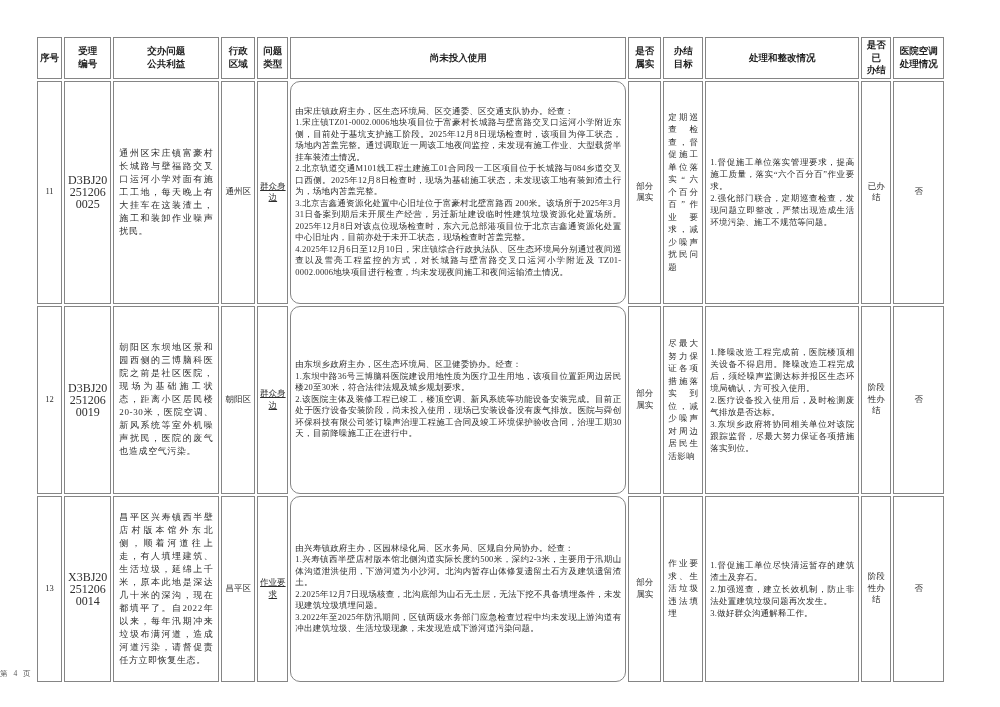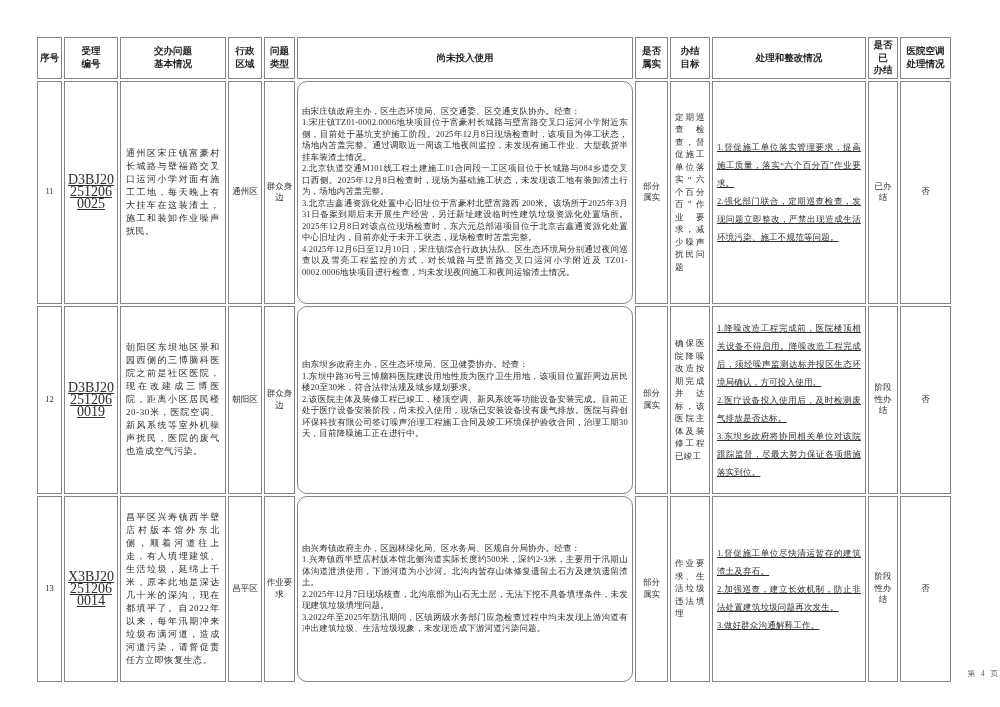--- a/index.html
+++ b/index.html
@@ -33,33 +33,33 @@
   }
   td { font-size: 8.5px; line-height: 11.5px; padding: 1px 3px; }
 
   tr.r11 { height: 223px; }
   tr.r12 { height: 188px; }
   tr.r13 { height: 183px; }
 
   
   td.c-no, td.c-id, td.c-district, td.c-type,
   td.c-verified, td.c-done, td.c-punished { text-align: center; }
-  td.c-id { font-size: 14px; line-height: 12px; letter-spacing: 0; text-decoration: underline; }
+  td.c-id { font-size: 12px; line-height: 12px; letter-spacing: 0; }
   td.c-problem {
     text-align: justify; font-size: 9px; line-height: 13px;
     letter-spacing: 0.6px; padding: 14px 5px;
   }
-  td.c-type { padding: 1px 1px; }
+  td.c-type { padding: 1px 1px; text-decoration: underline; }
   td.c-invest { text-align: justify; padding: 0 4px; letter-spacing: 0.2px; border-radius: 10px; }
   td.c-goal { text-align: justify; padding: 18px 4px; letter-spacing: 0.4px; line-height: 12.5px; }
-  td.c-handle { text-align: justify; padding: 8px 4px; letter-spacing: 0.2px; line-height: 18px; text-decoration: underline; }
+  td.c-handle { text-align: justify; padding: 8px 4px; letter-spacing: 0.2px; line-height: 12px; }
 
   .footer {
     position: absolute; left: 0; right: 0; top: 669px;
-    text-align: right; font-size: 7.5px; color: #555; letter-spacing: 2px;
+    text-align: left; font-size: 7.5px; color: #555; letter-spacing: 2px;
   }
 </style>
 </head>
 <body>
 
 <div class="page">
 
   <table class="cases">
     <colgroup>
       <col style="width:25px">
@@ -73,21 +73,21 @@
         <col style="width:154px">
       <col style="width:30px">
         <col style="width:51px">
     </colgroup>
     <thead>
       <tr>
         <th>序号</th>
         <th>受理
 编号</th>
         <th>交办问题
-基本情况</th>
+公共利益</th>
         <th>行政
 区域</th>
         <th>问题
 类型</th>
         <th>尚未投入使用</th>
         <th>是否
 属实</th>
         <th>办结
 目标</th>
         <th>处理和整改情况</th>
@@ -116,28 +116,28 @@
         <td class="c-handle">1.督促施工单位落实管理要求，提高施工质量，落实“六个百分百”作业要求。
 2.强化部门联合，定期巡查检查，发现问题立即整改，严禁出现造成生活环境污染、施工不规范等问题。</td>
         <td class="c-done">已办结</td>
         <td class="c-punished">否</td>
       </tr>
       <tr class="r12">
         <td class="c-no">12</td>
         <td class="c-id">D3BJ20
 251206
 0019</td>
-        <td class="c-problem">朝阳区东坝地区景和园西侧的三博脑科医院之前是社区医院，现在改建成三博医院，距离小区居民楼20-30米，医院空调、新风系统等室外机噪声扰民，医院的废气也造成空气污染。</td>
+        <td class="c-problem">朝阳区东坝地区景和园西侧的三博脑科医院之前是社区医院，现场为基础施工状态，距离小区居民楼20-30米，医院空调、新风系统等室外机噪声扰民，医院的废气也造成空气污染。</td>
         <td class="c-district">朝阳区</td>
         <td class="c-type">群众身边</td>
         <td class="c-invest">由东坝乡政府主办，区生态环境局、区卫健委协办。经查：
 1.东坝中路36号三博脑科医院建设用地性质为医疗卫生用地，该项目位置距周边居民楼20至30米，符合法律法规及城乡规划要求。
 2.该医院主体及装修工程已竣工，楼顶空调、新风系统等功能设备安装完成。目前正处于医疗设备安装阶段，尚未投入使用，现场已安装设备没有废气排放。医院与舜创环保科技有限公司签订噪声治理工程施工合同及竣工环境保护验收合同，治理工期30天，目前降噪施工正在进行中。</td>
         <td class="c-verified">部分属实</td>
-        <td class="c-goal">确保医院降噪改造按期完成并达标，该医院主体及装修工程已竣工</td>
+        <td class="c-goal">尽最大努力保证各项措施落实到位，减少噪声对周边居民生活影响</td>
         <td class="c-handle">1.降噪改造工程完成前，医院楼顶相关设备不得启用。降噪改造工程完成后，须经噪声监测达标并报区生态环境局确认，方可投入使用。
 2.医疗设备投入使用后，及时检测废气排放是否达标。
 3.东坝乡政府将协同相关单位对该院跟踪监督，尽最大努力保证各项措施落实到位。</td>
         <td class="c-done">阶段性办结</td>
         <td class="c-punished">否</td>
       </tr>
       <tr class="r13">
         <td class="c-no">13</td>
         <td class="c-id">X3BJ20
 251206

